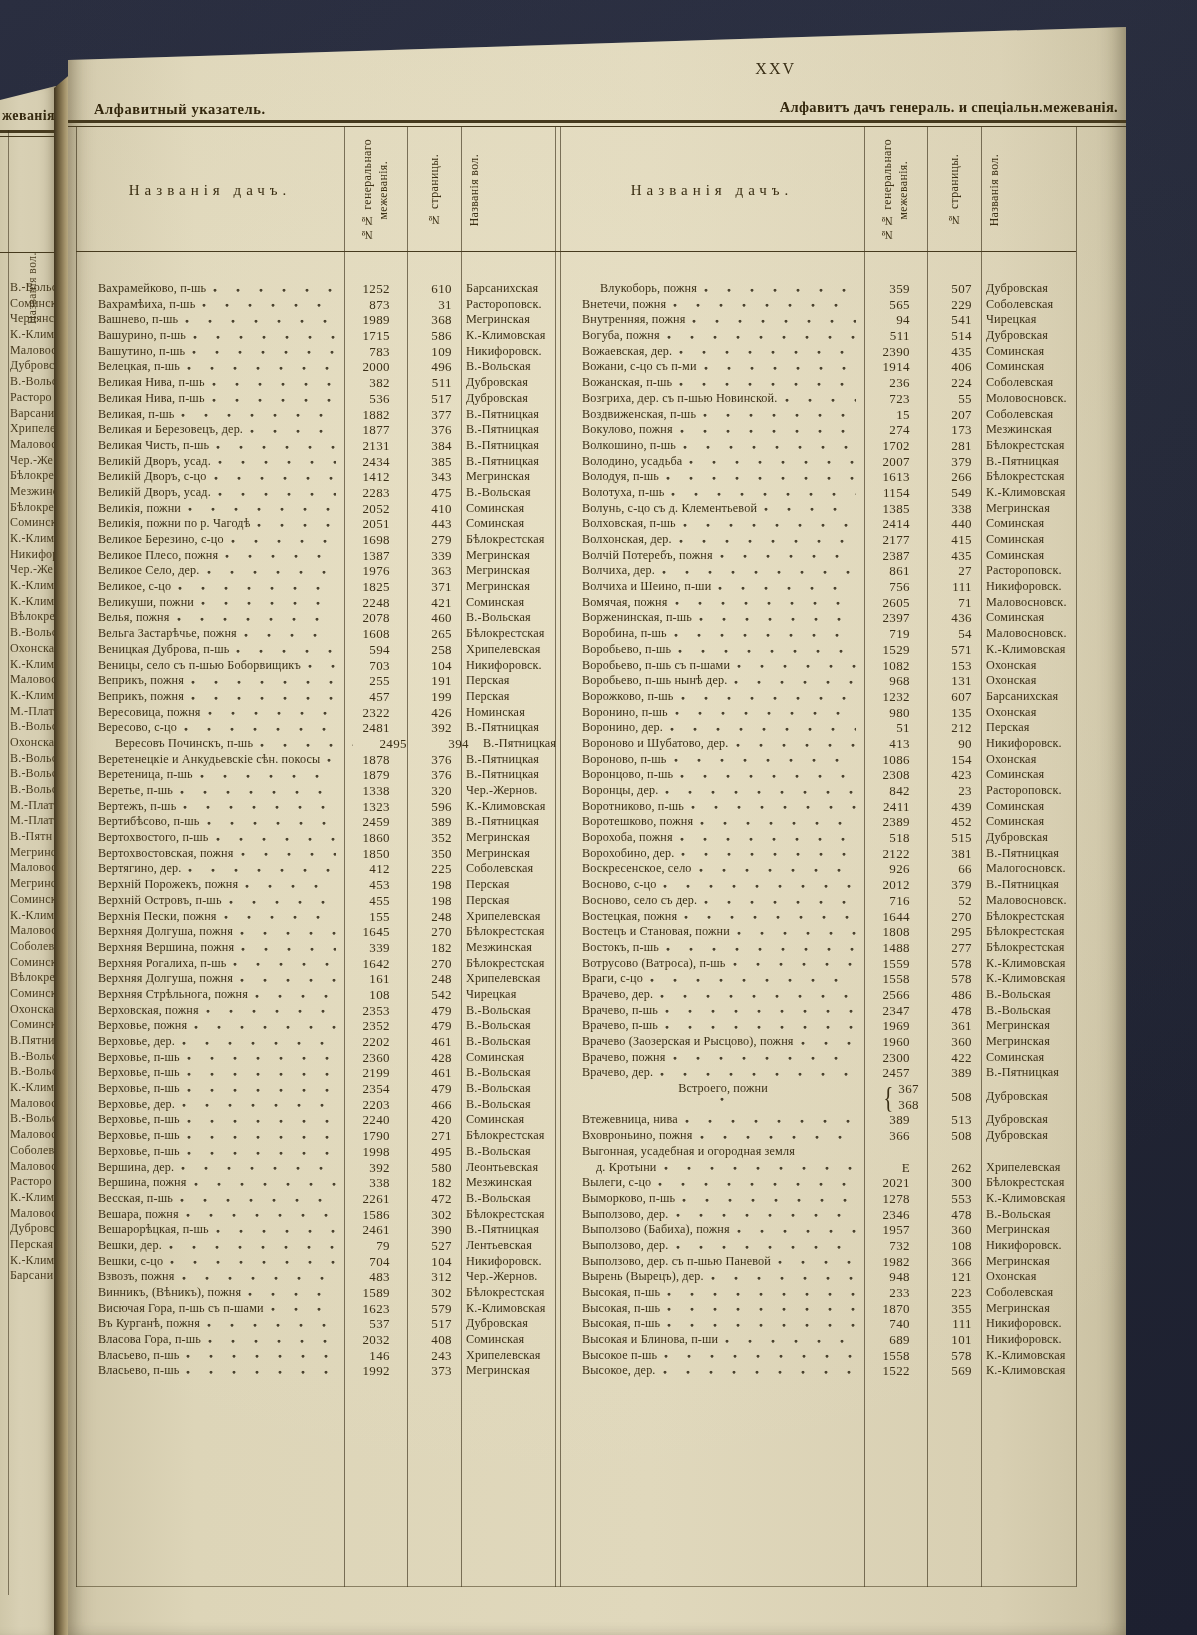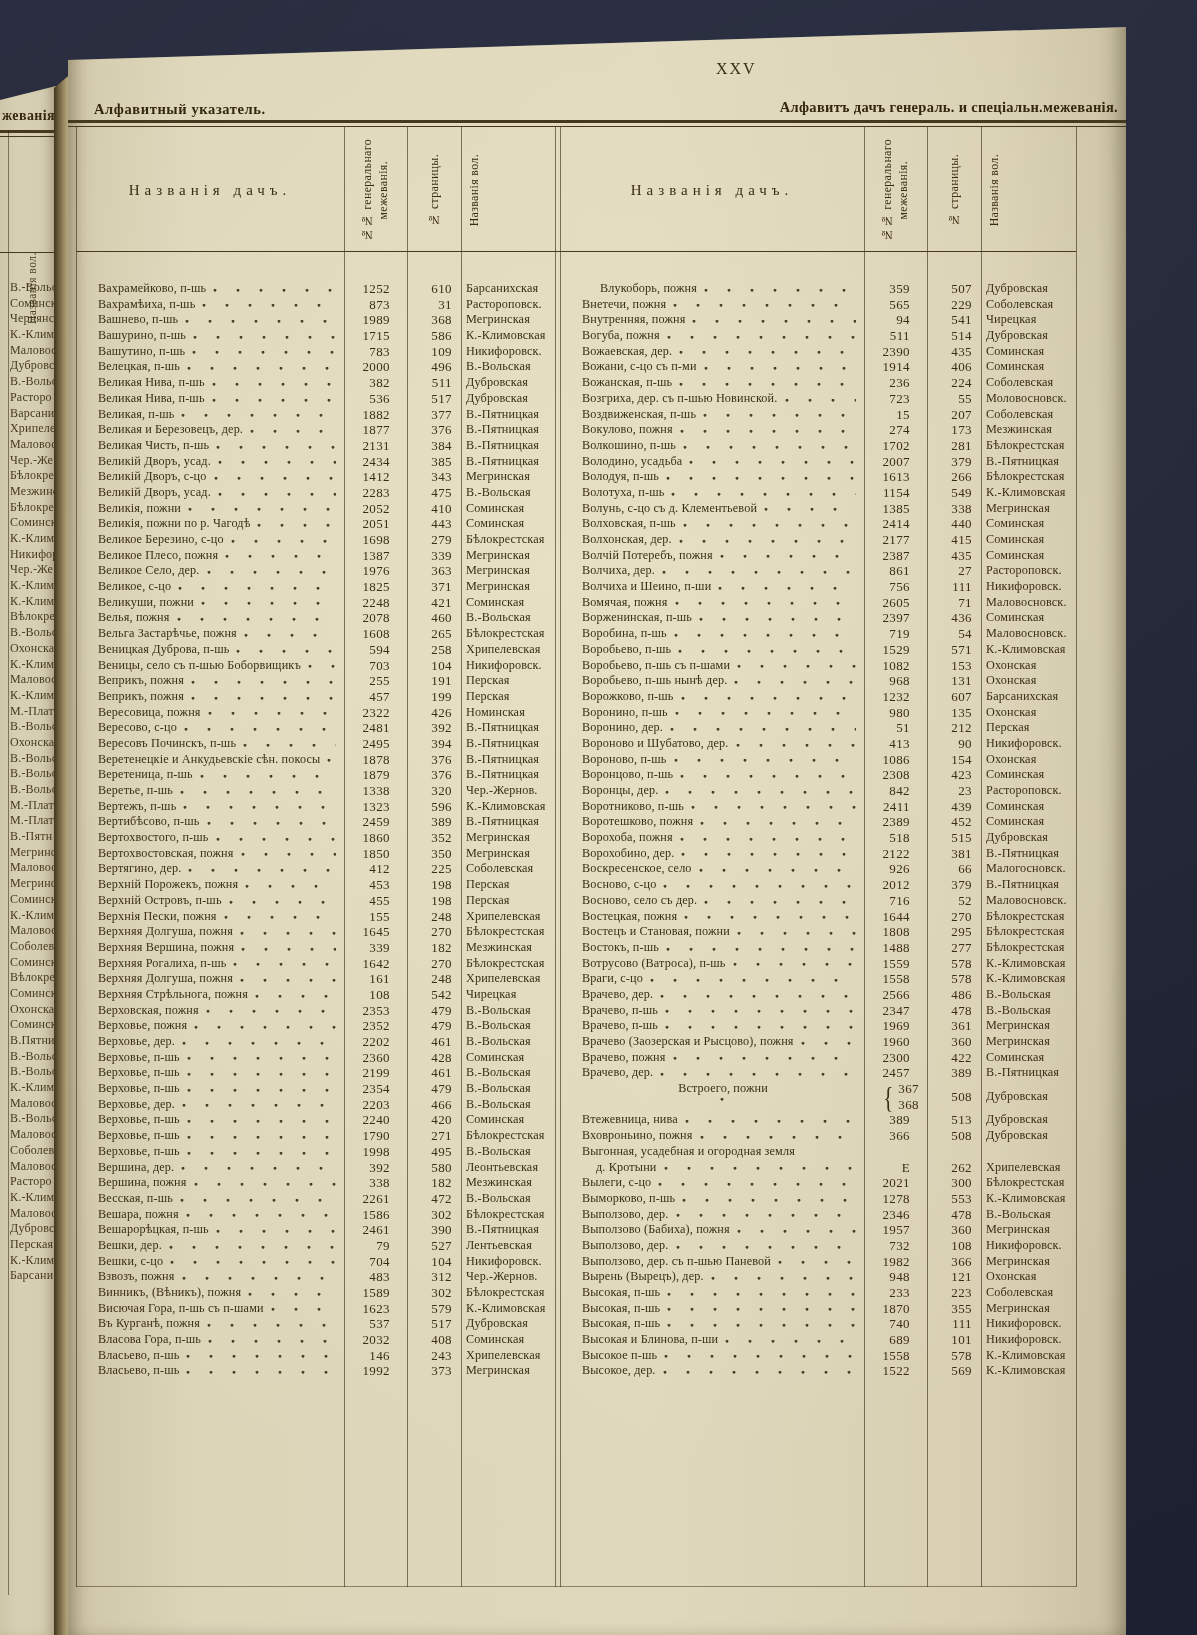--- a/index.html
+++ b/index.html
@@ -38,21 +38,21 @@
   .paper{
     position:absolute;left:68px;top:0;width:1058px;height:1635px;
     clip-path:polygon(0 60px,100% 27px,100% 100%,0 100%);
     background:
       radial-gradient(130% 80% at 45% 35%, rgba(240,233,208,.45), rgba(0,0,0,0) 70%),
       linear-gradient(90deg,#cfc6a8 0%, #ddd5b8 12%, #e0d8bc 55%, #d8cfb2 88%, #c9c0a1 100%);
     box-shadow:inset 16px 0 20px -12px rgba(70,55,25,.5), inset -16px 0 22px -12px rgba(40,30,10,.45);
     color:#33291a;
   }
   .abs{position:absolute;}
-  .pageno{left:648px;top:60px;width:80px;text-align:left;
+  .pageno{left:648px;top:60px;width:80px;text-align:right;
     font-size:16px;letter-spacing:2px;color:#3a2f16;}
   .rh-left{left:26px;top:101px;font-weight:700;font-size:14.5px;letter-spacing:.6px;color:#33270d;}
   .rh-right{left:630px;top:99px;width:420px;text-align:right;font-weight:700;
     font-size:14.5px;letter-spacing:.3px;color:#33270d;}
   .rule{position:absolute;background:#463a1e;}
   .vline{position:absolute;width:1px;top:127px;height:1460px;background:rgba(56,45,22,.62);}
   
   .hdr-names{position:absolute;top:130px;height:120px;display:flex;align-items:center;
     justify-content:center;font-size:15px;letter-spacing:5px;color:#3a2e12;}
   .vhdr{position:absolute;top:130px;height:120px;display:flex;flex-direction:row;
@@ -472,21 +472,21 @@
       <div class="row">
         <div class="cell-name indent" style="width: 268px; flex: 0 0 268px;">
           <div class="nm">Вересово, с-цо</div>
           <div class="leader"></div>
         </div>
         <div class="cell-g">2481</div>
         <div class="cell-p">392</div>
         <div class="cell-v" style="width: 94px;">В.-Пятницкая</div>
       </div>
       <div class="row">
-        <div class="cell-name indent" style="width: 268px; flex: 0 0 268px;">
+        <div class="cell-name indent" style="width: 268px; flex: 0 0 268px; margin-left: 17px;">
           <div class="nm">Вересовъ Починскъ, п-шь</div>
           <div class="leader"></div>
         </div>
         <div class="cell-g">2495</div>
         <div class="cell-p">394</div>
         <div class="cell-v" style="width: 94px;">В.-Пятницкая</div>
       </div>
       <div class="row">
         <div class="cell-name indent" style="width: 268px; flex: 0 0 268px; align-items: flex-end;">
           <div class="nm">Веретенецкіе и Анкудьевскіе сѣн. покосы</div>

